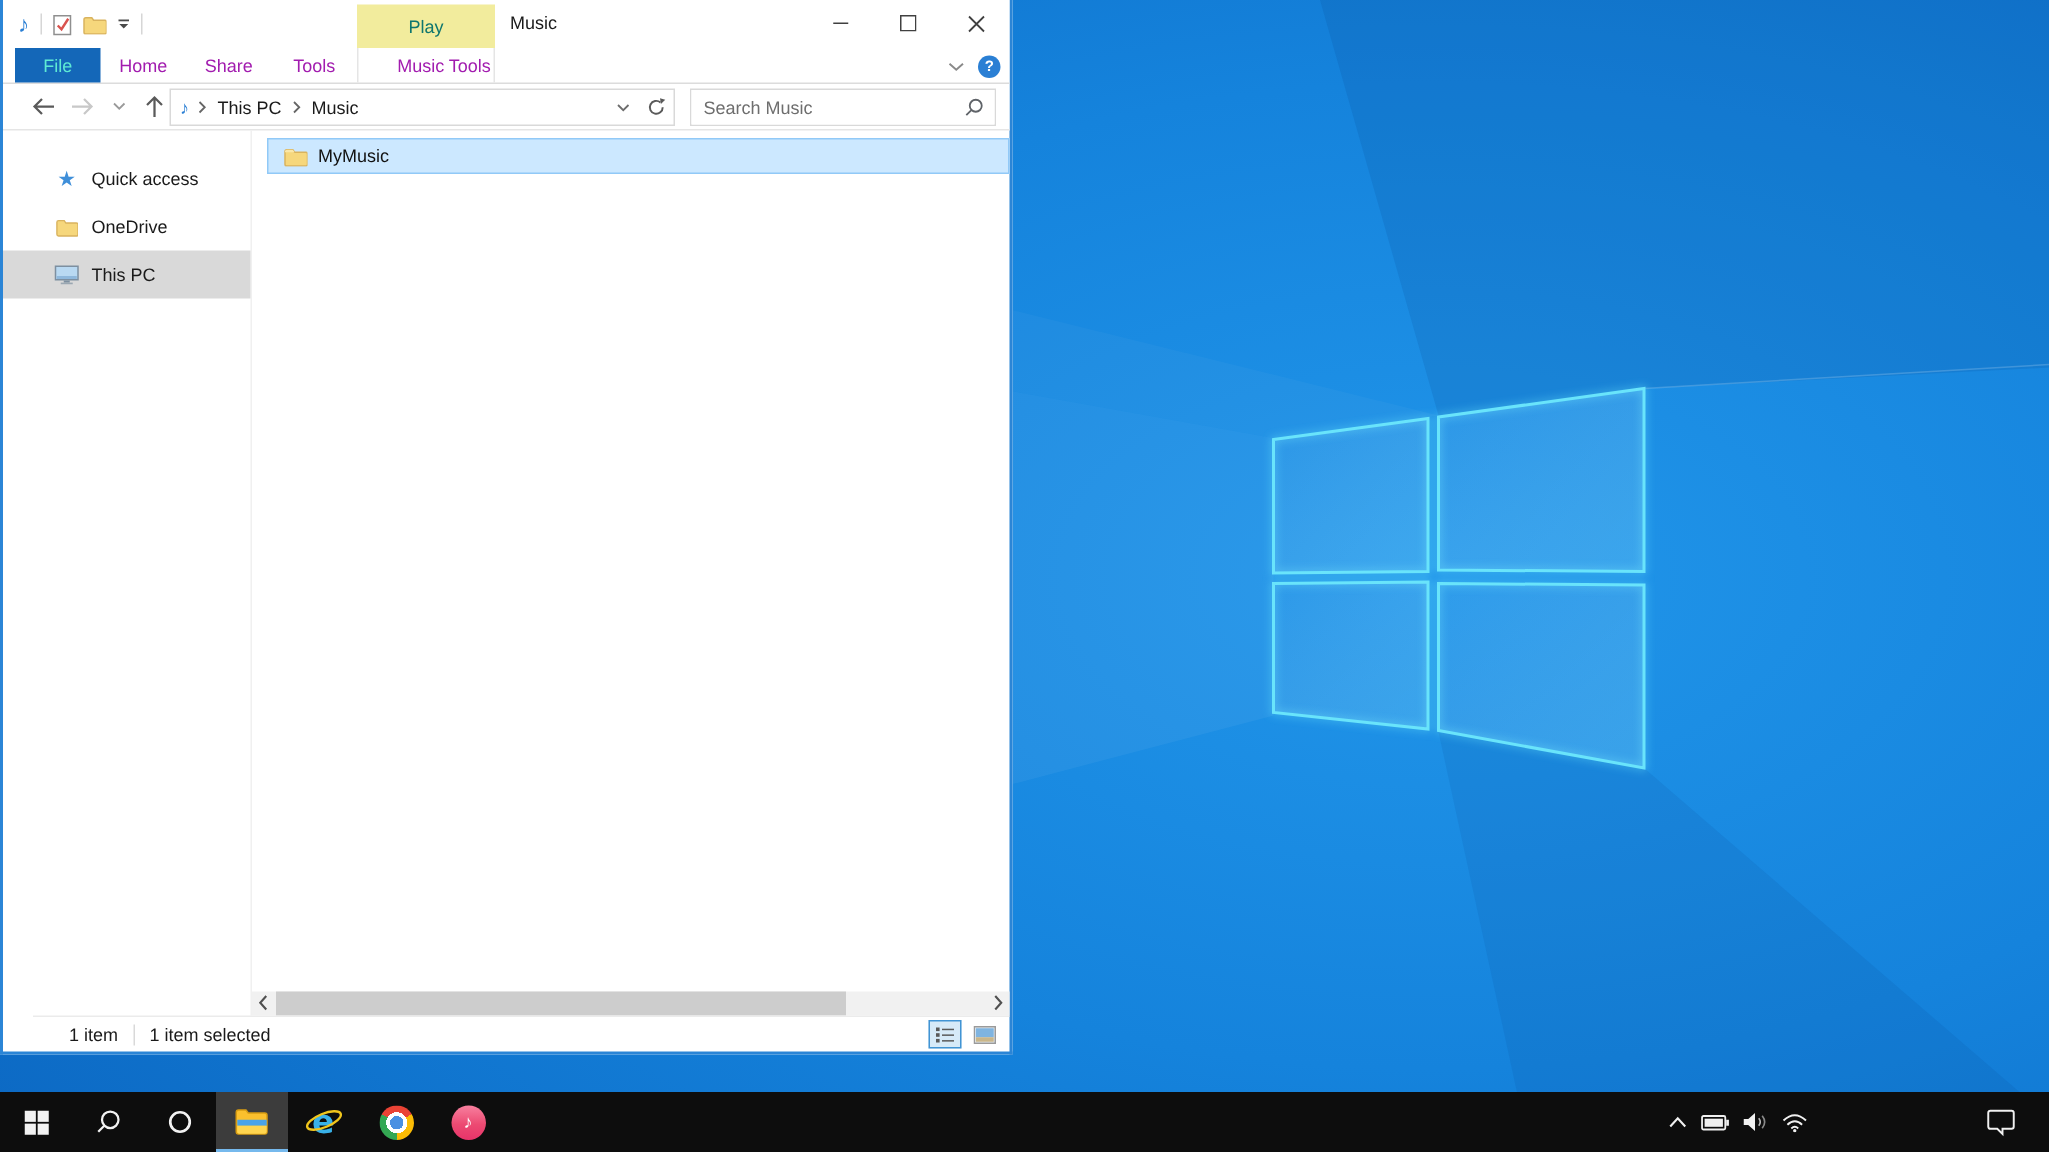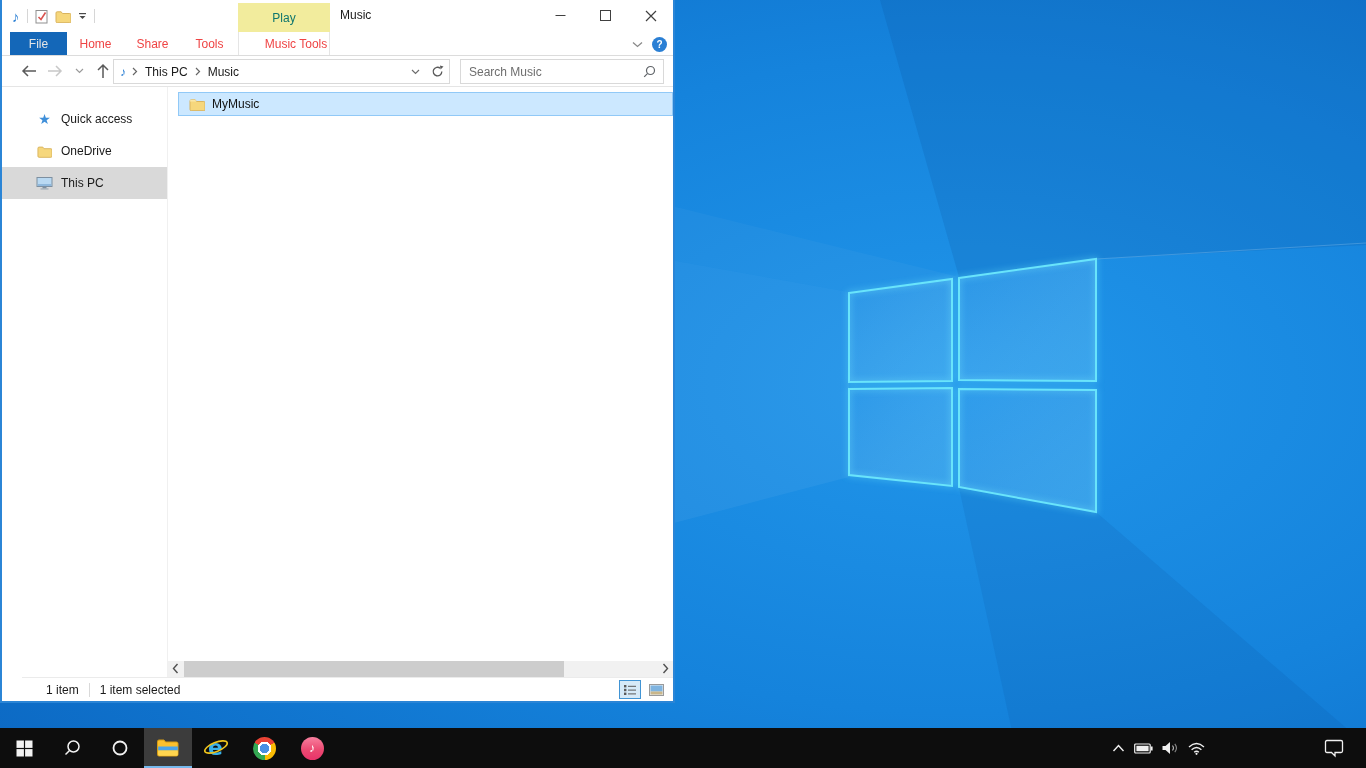--- a/index.html
+++ b/index.html
@@ -18,22 +18,22 @@
   .note-glyph { color:#2a7fd4; font-size:15px; line-height:1; }
   .qat-btn { display:flex; align-items:center; justify-content:center; }
   .play-box { position:absolute; left:236px; top:3px; width:92px; height:29px; background:#f2ec9d;
               display:flex; align-items:center; justify-content:center; color:#0f766e; }
   .win-title { position:absolute; left:338px; top:0; line-height:31px; color:#1a1a1a; }
   .caption-btns { position:absolute; right:0; top:0; display:flex; }
   .cap-btn { width:45px; height:31px; display:flex; align-items:center; justify-content:center; }
 
   
   .tabrow { position:relative; height:24px; display:flex; padding-left:8px; border-bottom:1px solid #dcdcdc; background:#fff; }
-  .rtab { width:57px; display:flex; align-items:center; justify-content:center; color:#ef4444; }
-  .rtab.file { background:#1467b8; color:#e5e5e5; }
+  .rtab { width:57px; display:flex; align-items:center; justify-content:center; color:#a21caf; }
+  .rtab.file { background:#1467b8; color:#5eead4; }
   .rtab.contextual { width:92px; border-left:1px solid #e5e5e5; border-right:1px solid #e5e5e5;padding-left:24px; }
   .ribbon-right { position:absolute; right:6px; top:0; height:24px; display:flex; align-items:center; gap:9px; }
   .help-circle { width:15px; height:15px; border-radius:50%; background:#2a7fd4; color:#fff; font-size:10px; font-weight:bold;
                  display:flex; align-items:center; justify-content:center; }
 
   
   .navbar { position:relative; height:31px; background:#fff; border-bottom:1px solid #e5e5e5; }
   .nav-ico { position:absolute; top:6px; }
   .addressbar { position:absolute; left:111px; top:3px; width:337px; height:25px; border:1px solid #d9d9d9; background:#fff;
                 display:flex; align-items:center; }

